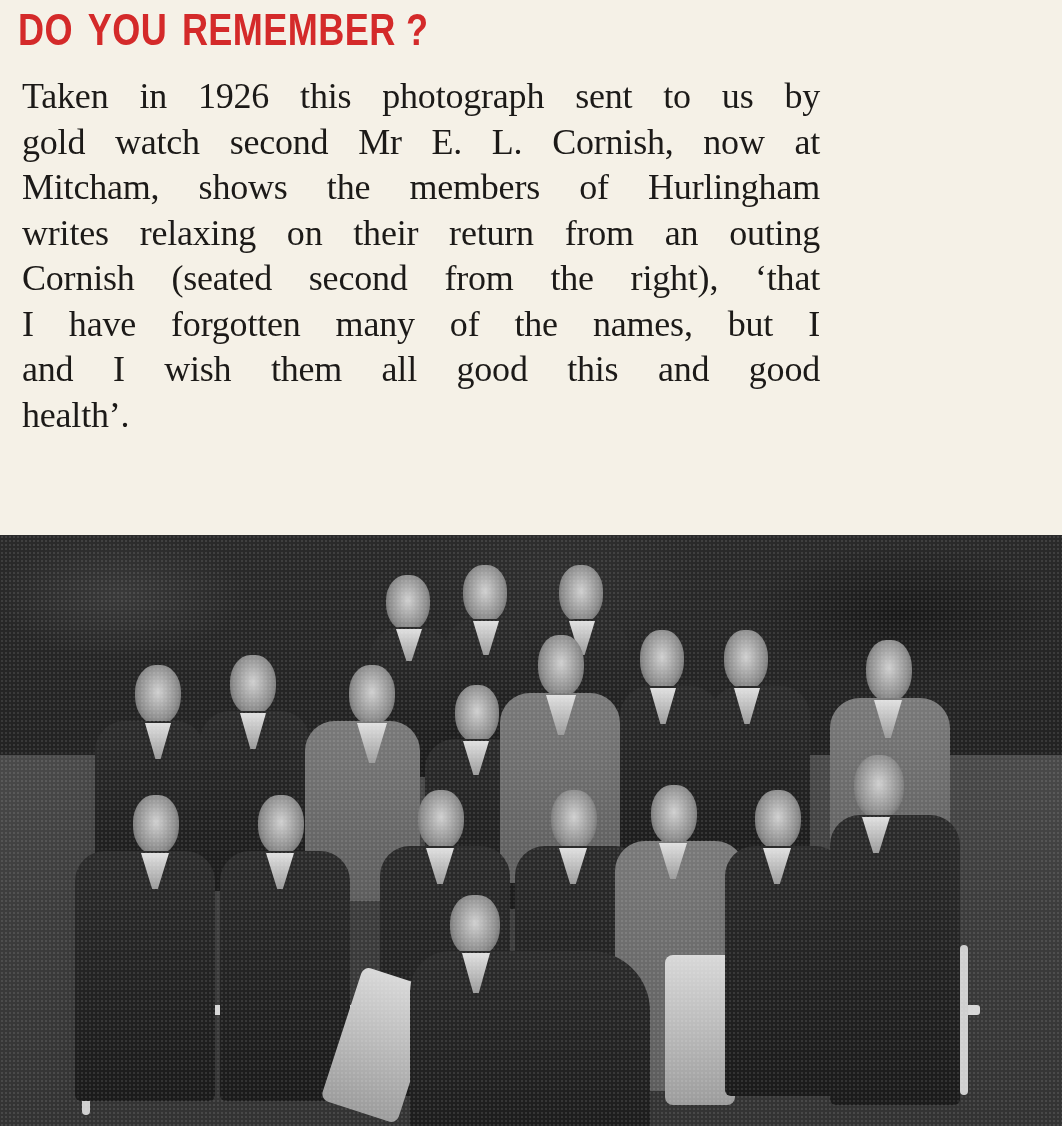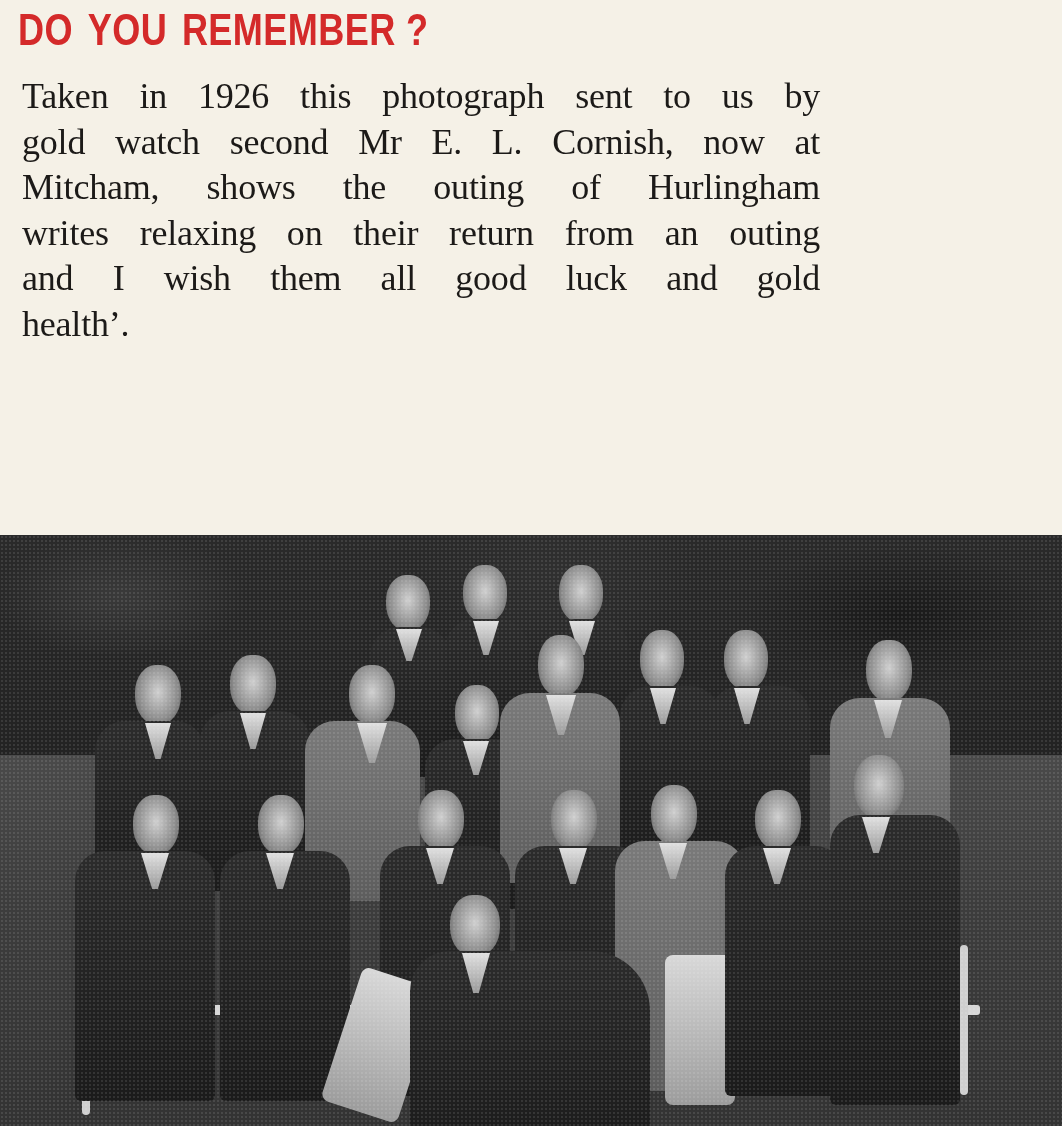--- a/index.html
+++ b/index.html
@@ -122,23 +122,25 @@
 </head>
 <body>
 
 <h1 class="page-heading">
   <span class="heading-word">DO</span><span class="heading-word">YOU</span><span class="heading-word">REMEMBER ?</span>
 </h1>
 
 <p class="body-text">
   <span class="line">Taken in 1926 this photograph sent to us by</span>
   <span class="line">gold watch second Mr E. L. Cornish, now at</span>
-  <span class="line">Mitcham, shows the outing of Hurlingham</span>
+  <span class="line">Mitcham, shows the members of Hurlingham</span>
   <span class="line">writes relaxing on their return from an outing</span>
-  <span class="line">and I wish them all good luck and gold</span>
+  <span class="line">Cornish (seated second from the right), ‘that</span>
+  <span class="line">I have forgotten many of the names, but I</span>
+  <span class="line">and I wish them all good this and good</span>
   <span class="line last">health’.</span>
 </p>
 
 <div class="photo">
   <div class="bg-foliage"></div>
   <div class="grass"></div>
 
   <div class="person" style="left:370px;top:40px;width:80px;height:200px;">
     <div class="head" style="left:16px;top:0;width:44px;height:56px;"></div>
     <div class="body" style="left:0;top:52px;width:80px;height:150px;"></div>

